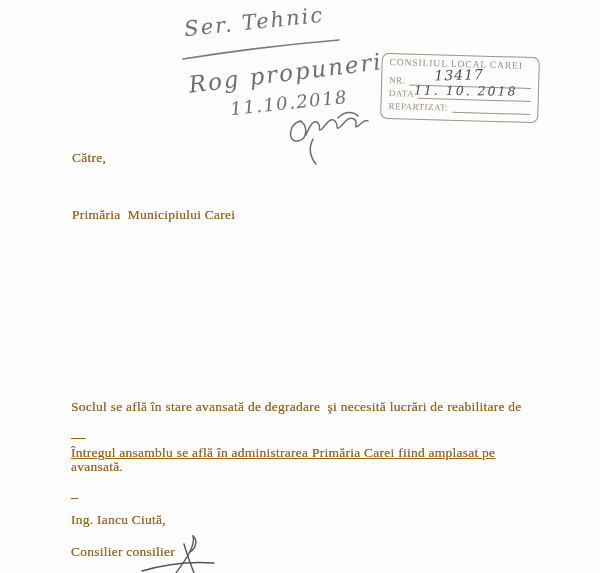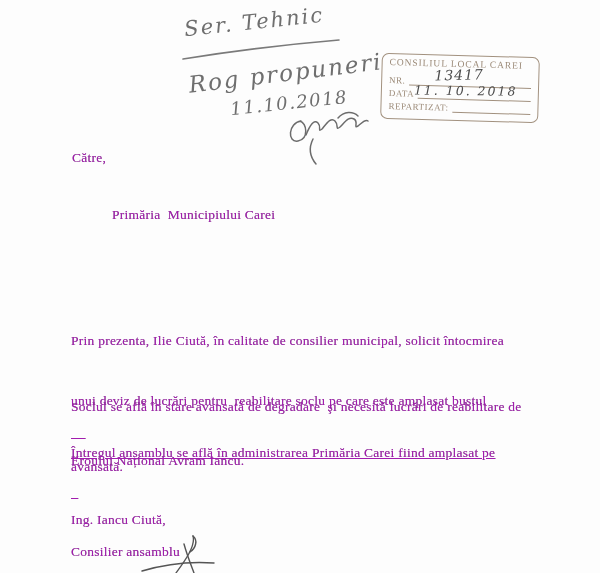--- a/index.html
+++ b/index.html
@@ -13,21 +13,21 @@
   }
   #page {
     position: relative;
     width: 600px;
     height: 573px;
     background: #fdfdfd;
   }
   
   .typed {
     position: absolute;
-    color: #a21caf;
+    color: #a16207;
     font-size: 13.5px;
     line-height: 20px;
     letter-spacing: 0.25px;
     white-space: pre;
     text-shadow: 0 0 0.5px rgba(60,60,60,0.55);
   }
   
   .hand {
     position: absolute;
     color: #6f6f6f;
@@ -95,39 +95,34 @@
     <div class="stamp-row">
       <span class="stamp-label">REPARTIZAT:</span>
       <span class="stamp-line"></span>
     </div>
     <div class="stamp-hand stamp-hand-nr">13417</div>
     <div class="stamp-hand stamp-hand-date">11. 10. 2018</div>
   </div>
 
   <div class="typed" style="left:72px; top:148px;">Către,</div>
 
-  <div class="typed" style="left:72px; top:205px;margin-left:40px;">Primăria  Municipiului Carei</div>
+  <div class="typed" style="left:72px; top:205px;">Primăria  Municipiului Carei</div>
 
-  <div class="typed" style="left:71px; top:291px;">
-    <div>Prin prezenta, Ilie Ciută, în calitate de consilier municipal, solicit întocmirea</div>
-    <div>unui deviz de lucrări pentru  reabilitare soclu pe care este amplasat bustul</div>
-    <div>Eroului Național Avram Iancu.</div>
-  </div>
 
   <div class="typed" style="left:71px; top:357px;">
     <div>Soclul se află în stare avansată de degradare  şi necesită lucrări de reabilitare de</div>
     <div>avansată.</div>
   </div>
 
   <div class="typed" style="left:71px; top:403px;text-decoration:underline;">
     <div>Întregul ansamblu se află în administrarea Primăria Carei fiind amplasat pe</div>
   </div>
 
   <div class="typed" style="left:71px; top:510px;">Ing. Iancu Ciută,</div>
-  <div class="typed" style="left:71px; top:542px;">Consilier ansamblu</div>
+  <div class="typed" style="left:71px; top:542px;">Consilier consilier</div>
 
   <svg id="ink" viewBox="0 0 600 573" xmlns="http://www.w3.org/2000/svg">
 
     <path d="M 183 59 C 232 51, 292 44, 339 40" stroke="#7a7a7a" stroke-width="1.6" fill="none" stroke-linecap="round"></path>
 
     <g stroke="#6c6c6c" stroke-width="1.5" fill="none" stroke-linecap="round">
       <path d="M 301 121 C 288 123, 287 143, 298 141 C 309 139, 307 123, 300 121"></path>
       <path d="M 306 135 C 310 125, 314 119, 318 123 C 322 127, 317 133, 322 129 C 327 123, 331 117, 335 121 C 339 125, 335 131, 340 127 C 345 122, 349 116, 354 119 C 359 122, 353 129, 358 126 C 362 123, 365 119, 368 121"></path>
       <path d="M 338 118 C 344 111, 353 111, 358 116"></path>
       <path d="M 313 139 C 308 149, 311 158, 316 164"></path>

